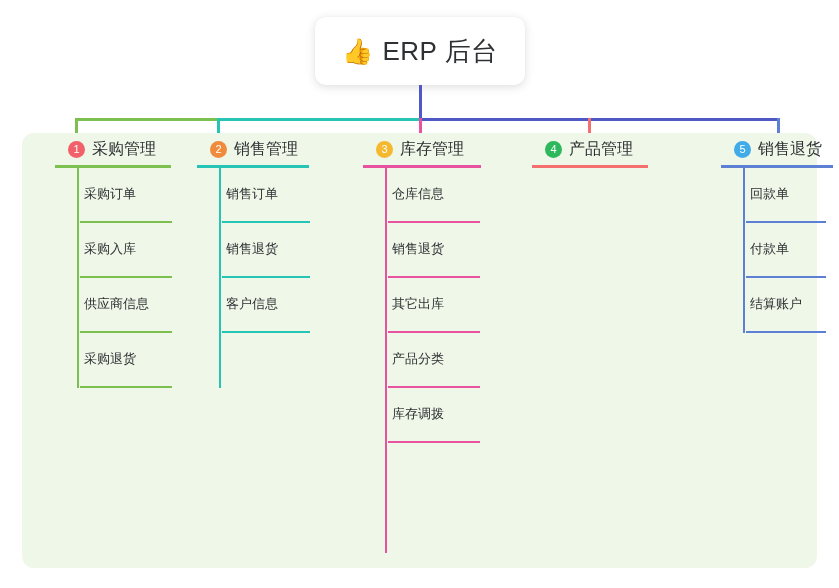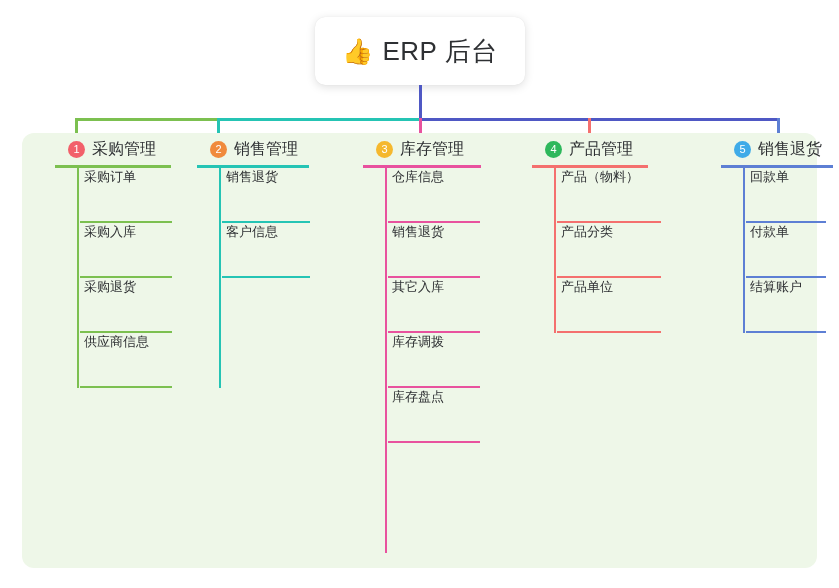--- a/index.html
+++ b/index.html
@@ -69,21 +69,21 @@
     white-space: nowrap;
   }
   .col-rule { height: 3px; margin-left: 3px; }
 
   
   .col-body { position: relative; padding-left: 28px; padding-top: 0; }
   .spine { position: absolute; left: 25px; top: 0; width: 2px; }
   .item {
     position: relative;
     height: 55px;
-    display: flex; align-items: flex-start;
+    display: flex; align-items: center;
   }
   .item-label {
     font-size: 13px;
     color: #2e3033;
     white-space: nowrap;
     padding-bottom: 4px;
     padding-left: 4px;
   }
   .item-rule {
     position: absolute;
@@ -125,38 +125,42 @@
             <div class="spine" style="background: rgb(124, 192, 80); height: 220px;"></div>
             <div class="item">
               <span class="item-label">采购订单</span>
               <div class="item-rule" style="background: rgb(124, 192, 80); width: 92px;"></div>
             </div>
             <div class="item">
               <span class="item-label">采购入库</span>
               <div class="item-rule" style="background: rgb(124, 192, 80); width: 92px;"></div>
             </div>
             <div class="item">
+              <span class="item-label">供应商信息</span>
+              <div class="item-rule" style="background: rgb(124, 192, 80); width: 92px;"></div>
+            </div>
+            <div class="item">
               <span class="item-label">采购退货</span>
-              <div class="item-rule" style="background: rgb(124, 192, 80); width: 92px;"></div>
-            </div>
-            <div class="item">
-              <span class="item-label">供应商信息</span>
               <div class="item-rule" style="background: rgb(124, 192, 80); width: 92px;"></div>
             </div>
           </div>
         </div>
         <div class="col" style="left: 172px;">
           <div class="col-head">
             <span class="badge" style="background: rgb(240, 138, 60);">2</span>
             <span class="col-title">销售管理</span>
           </div>
           <div class="col-rule" style="background: rgb(37, 196, 180); width: 112px;"></div>
           <div class="col-body">
             <div class="spine" style="background: rgb(37, 196, 180); height: 220px;"></div>
             <div class="item">
+              <span class="item-label">销售订单</span>
+              <div class="item-rule" style="background: rgb(37, 196, 180); width: 88px;"></div>
+            </div>
+            <div class="item">
               <span class="item-label">销售退货</span>
               <div class="item-rule" style="background: rgb(37, 196, 180); width: 88px;"></div>
             </div>
             <div class="item">
               <span class="item-label">客户信息</span>
               <div class="item-rule" style="background: rgb(37, 196, 180); width: 88px;"></div>
             </div>
           </div>
         </div>
         <div class="col" style="left: 338px;">
@@ -169,54 +173,39 @@
             <div class="spine" style="background: rgb(232, 82, 158); height: 385px;"></div>
             <div class="item">
               <span class="item-label">仓库信息</span>
               <div class="item-rule" style="background: rgb(232, 82, 158); width: 92px;"></div>
             </div>
             <div class="item">
               <span class="item-label">销售退货</span>
               <div class="item-rule" style="background: rgb(232, 82, 158); width: 92px;"></div>
             </div>
             <div class="item">
-              <span class="item-label">其它入库</span>
+              <span class="item-label">其它出库</span>
+              <div class="item-rule" style="background: rgb(232, 82, 158); width: 92px;"></div>
+            </div>
+            <div class="item">
+              <span class="item-label">产品分类</span>
               <div class="item-rule" style="background: rgb(232, 82, 158); width: 92px;"></div>
             </div>
             <div class="item">
               <span class="item-label">库存调拨</span>
-              <div class="item-rule" style="background: rgb(232, 82, 158); width: 92px;"></div>
-            </div>
-            <div class="item">
-              <span class="item-label">库存盘点</span>
               <div class="item-rule" style="background: rgb(232, 82, 158); width: 92px;"></div>
             </div>
           </div>
         </div>
         <div class="col" style="left: 507px;">
           <div class="col-head">
             <span class="badge" style="background: rgb(46, 184, 92);">4</span>
             <span class="col-title">产品管理</span>
           </div>
           <div class="col-rule" style="background: rgb(244, 112, 110); width: 116px;"></div>
-          <div class="col-body">
-            <div class="spine" style="background: rgb(244, 112, 110); height: 165px;"></div>
-            <div class="item">
-              <span class="item-label">产品（物料）</span>
-              <div class="item-rule" style="background: rgb(244, 112, 110); width: 104px;"></div>
-            </div>
-            <div class="item">
-              <span class="item-label">产品分类</span>
-              <div class="item-rule" style="background: rgb(244, 112, 110); width: 104px;"></div>
-            </div>
-            <div class="item">
-              <span class="item-label">产品单位</span>
-              <div class="item-rule" style="background: rgb(244, 112, 110); width: 104px;"></div>
-            </div>
-          </div>
         </div>
         <div class="col" style="left: 696px;">
           <div class="col-head">
             <span class="badge" style="background: rgb(63, 171, 232);">5</span>
             <span class="col-title">销售退货</span>
           </div>
           <div class="col-rule" style="background: rgb(93, 127, 212); width: 112px;"></div>
           <div class="col-body">
             <div class="spine" style="background: rgb(93, 127, 212); height: 165px;"></div>
             <div class="item">

